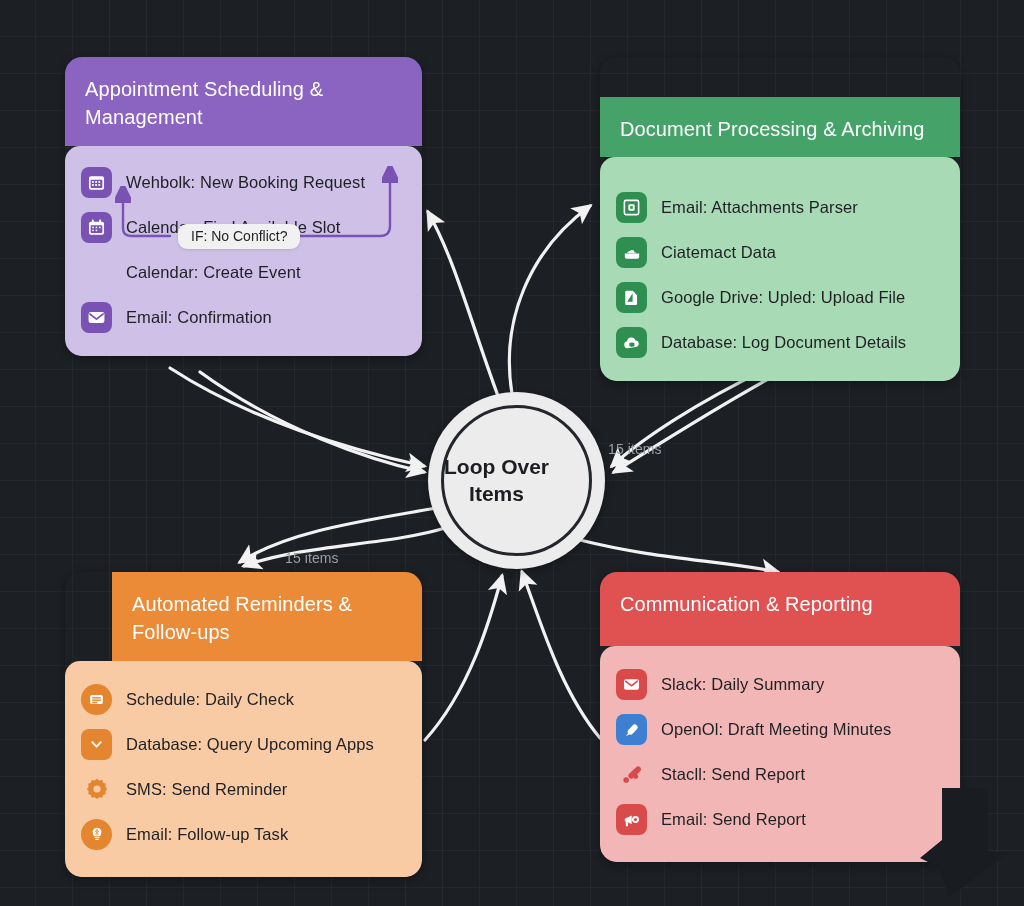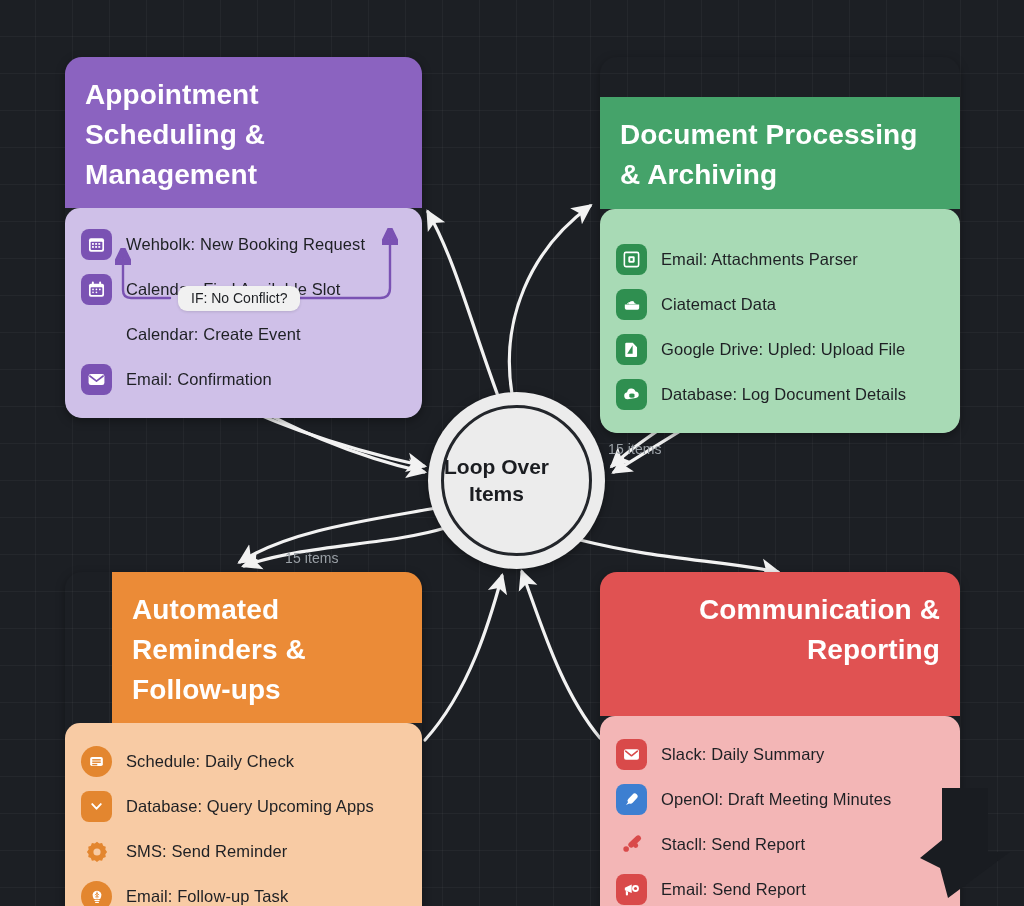--- a/index.html
+++ b/index.html
@@ -46,22 +46,22 @@
   }
 
   
   .card {
     position: absolute;
     border-radius: 17px;
     overflow: hidden;
     box-shadow: 0 3px 10px rgba(0,0,0,0.35);
   }
   .card-header {
-    font-size: 28px;
-    font-weight: bold;
+    font-size: 20px;
+    font-weight: normal;
     line-height: 1.42;
     color: #ffffff;
     padding: 18px 20px 14px 20px;
     letter-spacing: .1px;
   }
   .card-body {
     border-radius: 15px;
     margin: 0;
     padding: 14px 16px 16px 16px;
     position: relative;
@@ -389,21 +389,21 @@
             <path d="M12 5.6 v8" stroke="#e3862f" stroke-width="1.1" fill="none"></path>
             <path d="M12 7.6 L9.4 9.6 M12 7.6 L14.6 9.6 M12 10.4 L9.8 12.2 M12 10.4 L14.2 12.2" stroke="#e3862f" stroke-width="1" fill="none"></path>
           </svg>
         </span>
         <span class="node-label">Email: Follow-up Task</span>
       </div>
     </div>
   </div>
 
   <div class="card card-red" style="left:600px; top:572px; width:360px;">
-    <div class="card-header" style="padding-bottom:46px;text-align:right;">Communication &amp; Reporting</div>
+    <div class="card-header" style="padding-bottom:28px;">Communication &amp; Reporting</div>
     <div class="card-body" style="padding-top:16px; padding-bottom:20px;">
 
       <div class="node-row">
         <span class="node-icon">
           <svg width="19" height="19" viewBox="0 0 24 24">
             <rect x="2.6" y="5.4" width="18.8" height="13.2" rx="2.4" fill="#ffffff"></rect>
             <path d="M4.6 7.8 L12 13.6 L19.4 7.8" fill="none" stroke="#d94a4a" stroke-width="2" stroke-linecap="round" stroke-linejoin="round"></path>
           </svg>
         </span>
         <span class="node-label">Slack: Daily Summary</span>

